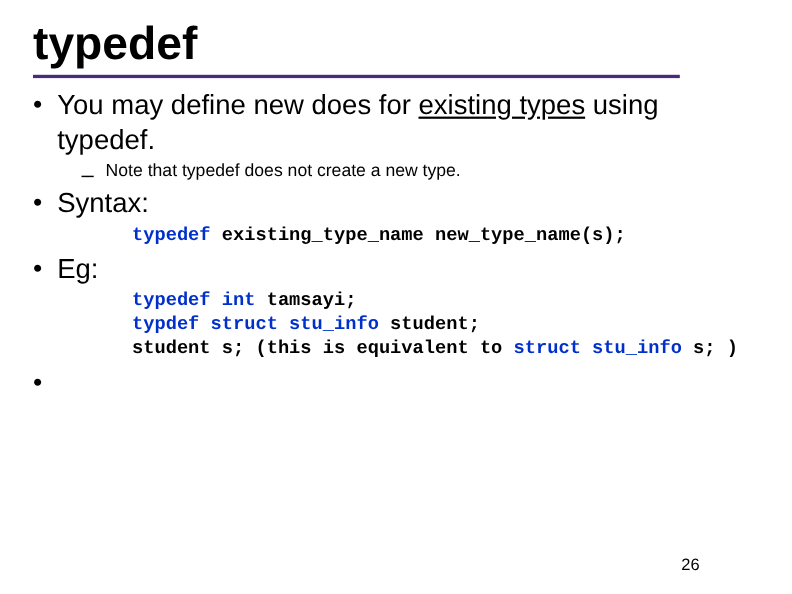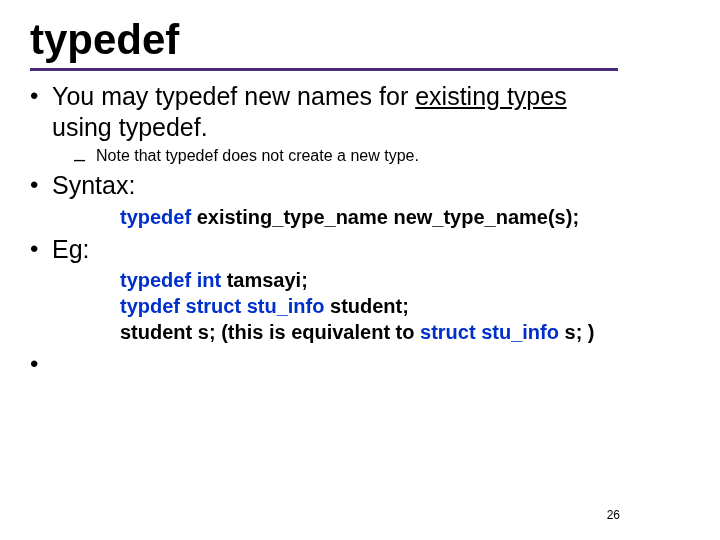--- a/index.html
+++ b/index.html
@@ -63,54 +63,54 @@
   }
   ul.sub > li.dash::before {
     content: "–";
     position: absolute;
     left: 22px;
     top: 0;
     font-size: 20px;
   }
   .u { text-decoration: underline; }
   .code {
-    font-family: Liberation Sans, sans-serif;
+    font-family: Liberation Mono, monospace;
     font-weight: bold;
-    font-size: 20px;
+    font-size: 17px;
     line-height: 1.3;
     white-space: pre;
     margin: 2px 0 4px 68px;
   }
   .code .kw { color: #0030cc; }
   .footer {
     position: absolute;
     bottom: 18px;
     left: 0;
     width: 100%;
     text-align: center;
     font-size: 16px;
   }
   .pagenum {
     position: absolute;
     bottom: 18px;
-    right: 28px;
-    font-size: 12px;
+    right: 12px;
+    font-size: 15px;
   }
 </style>
 </head>
 <body>
 
 <div class="slide">
   <div class="title">typedef</div>
   <div class="rule"></div>
 
   <ul class="top">
 
     <li>
-      <span>You may typedef new names for </span><span class="u">existing types</span><span> using typedef.</span>
+      <span>You may define new does for </span><span class="u">existing types</span><span> using typedef.</span>
       <ul class="sub">
         <li class="dash">Note that typedef does not create a new type.</li>
       </ul>
     </li>
 
     <li>
       <span>Syntax:</span>
       <div class="code"><span class="kw">typedef</span><span> existing_type_name new_type_name(s);</span></div>
     </li>
 

